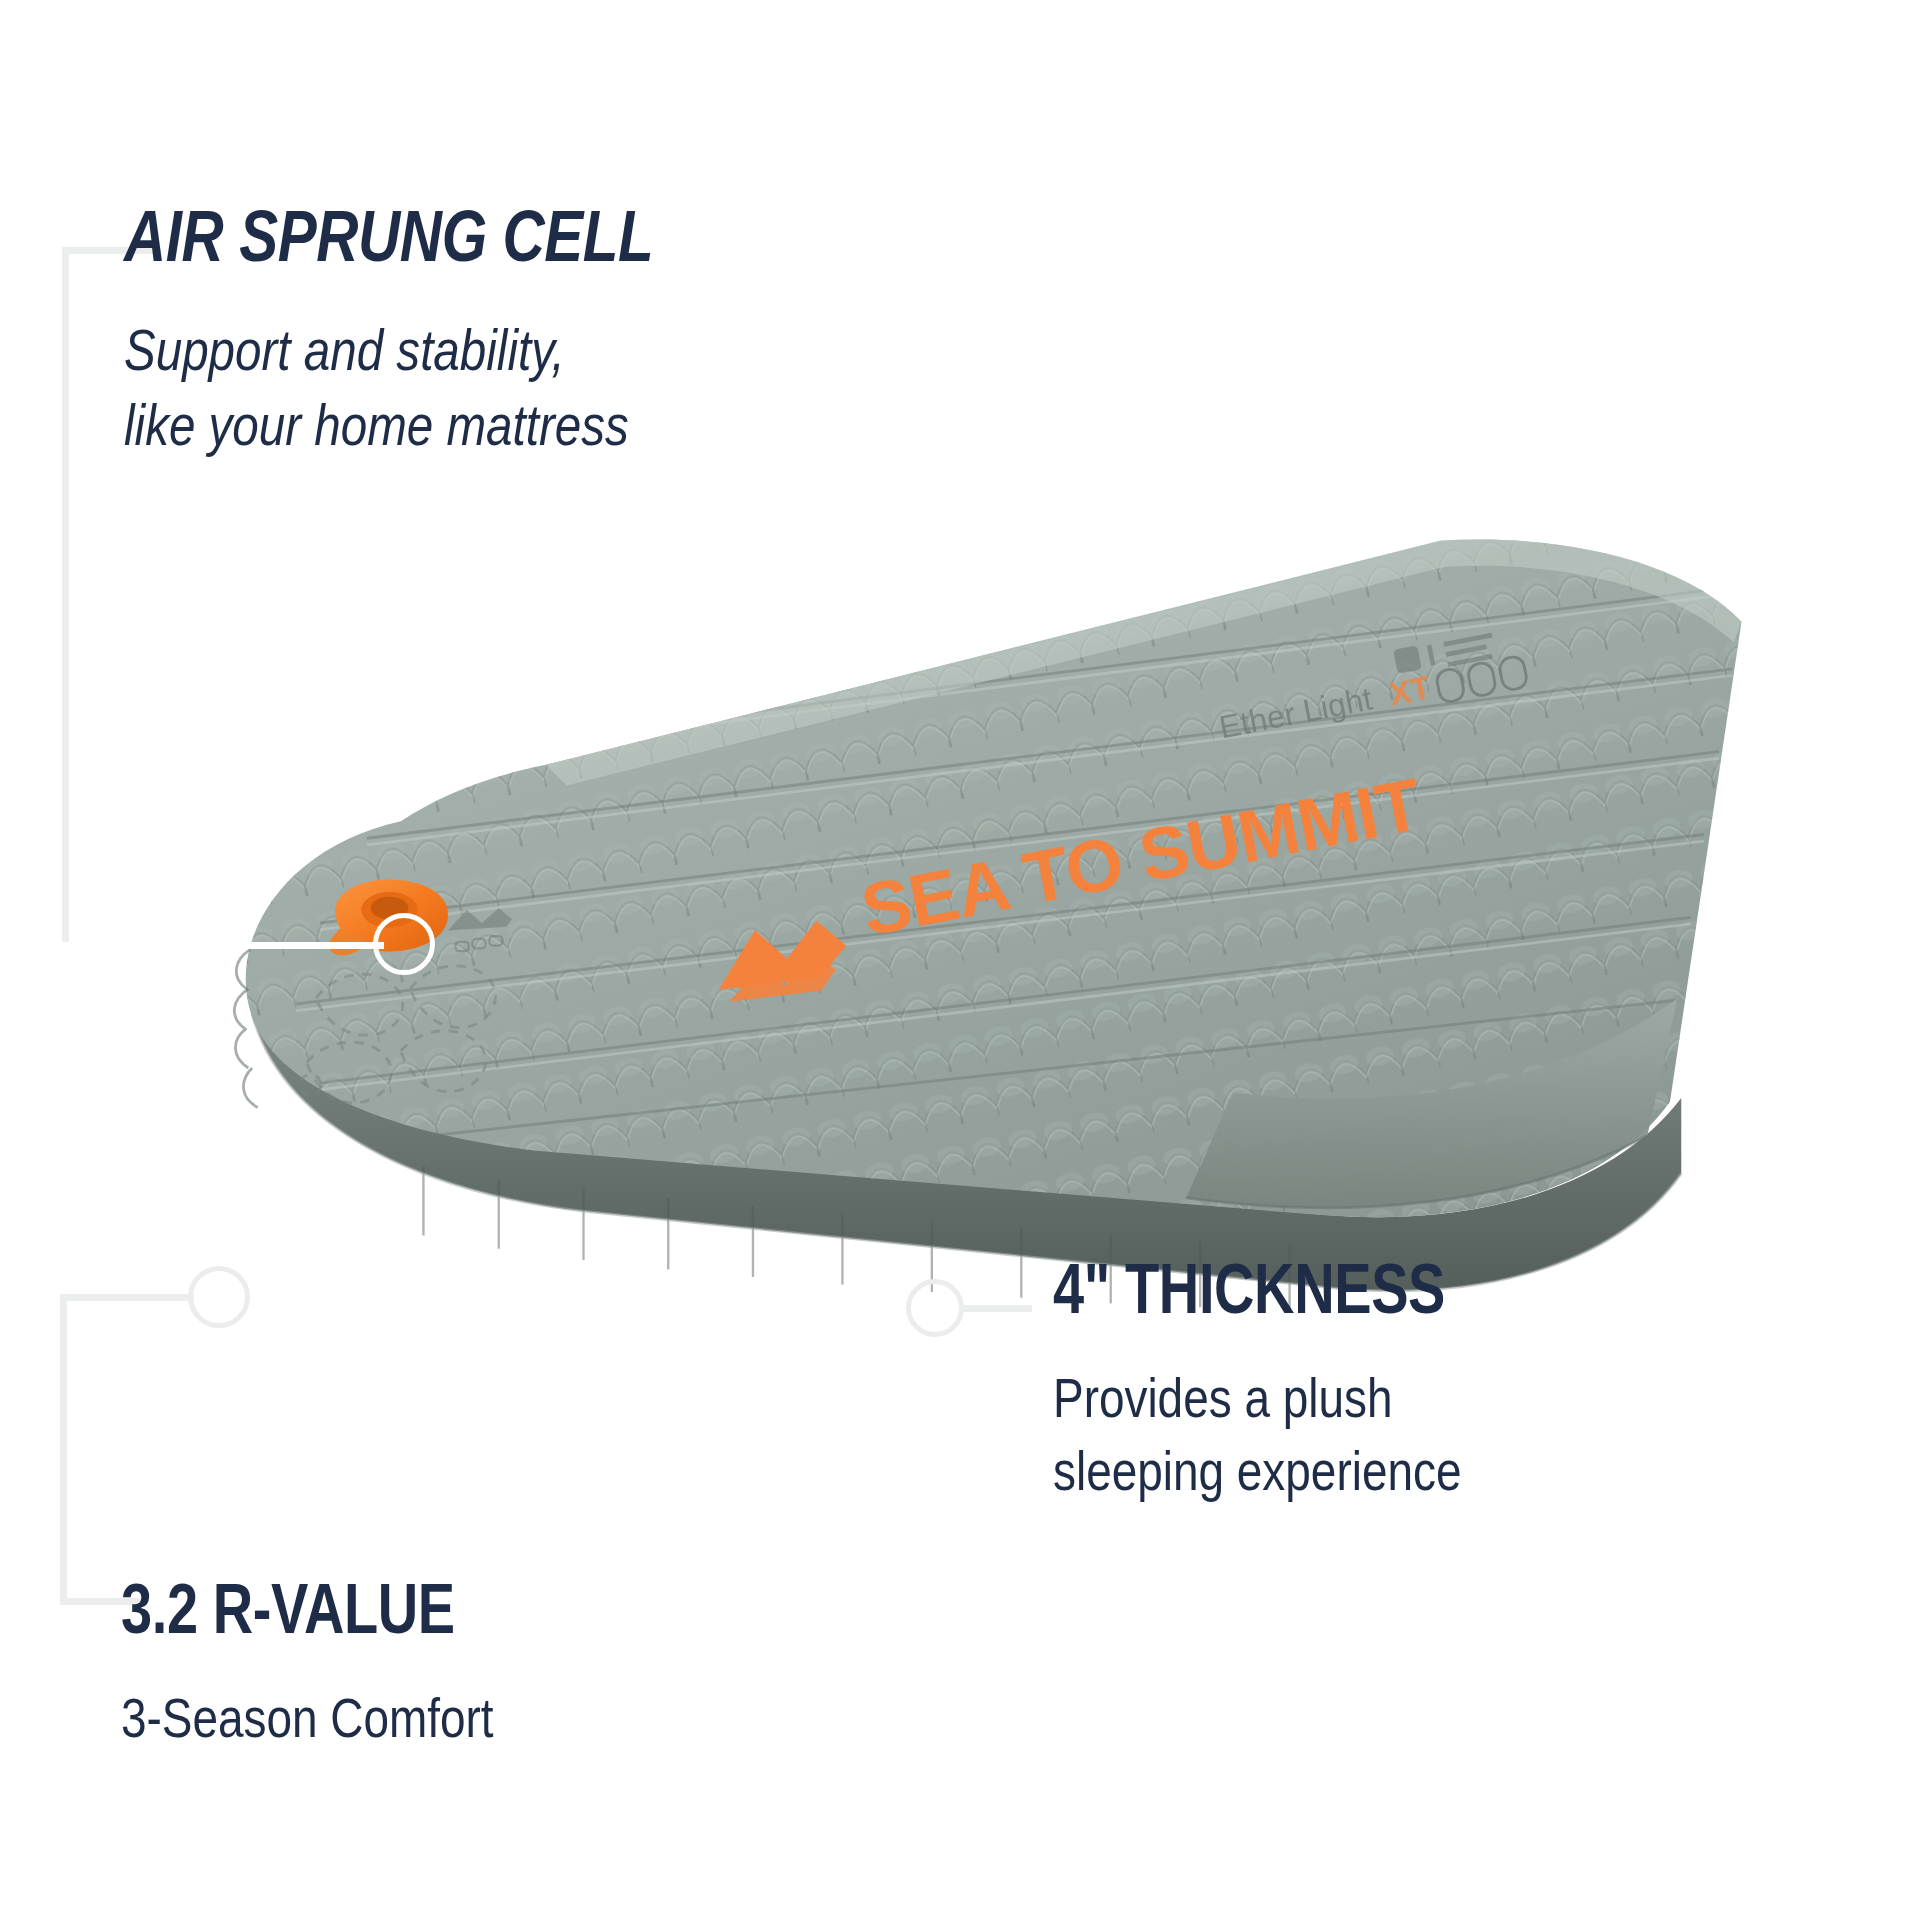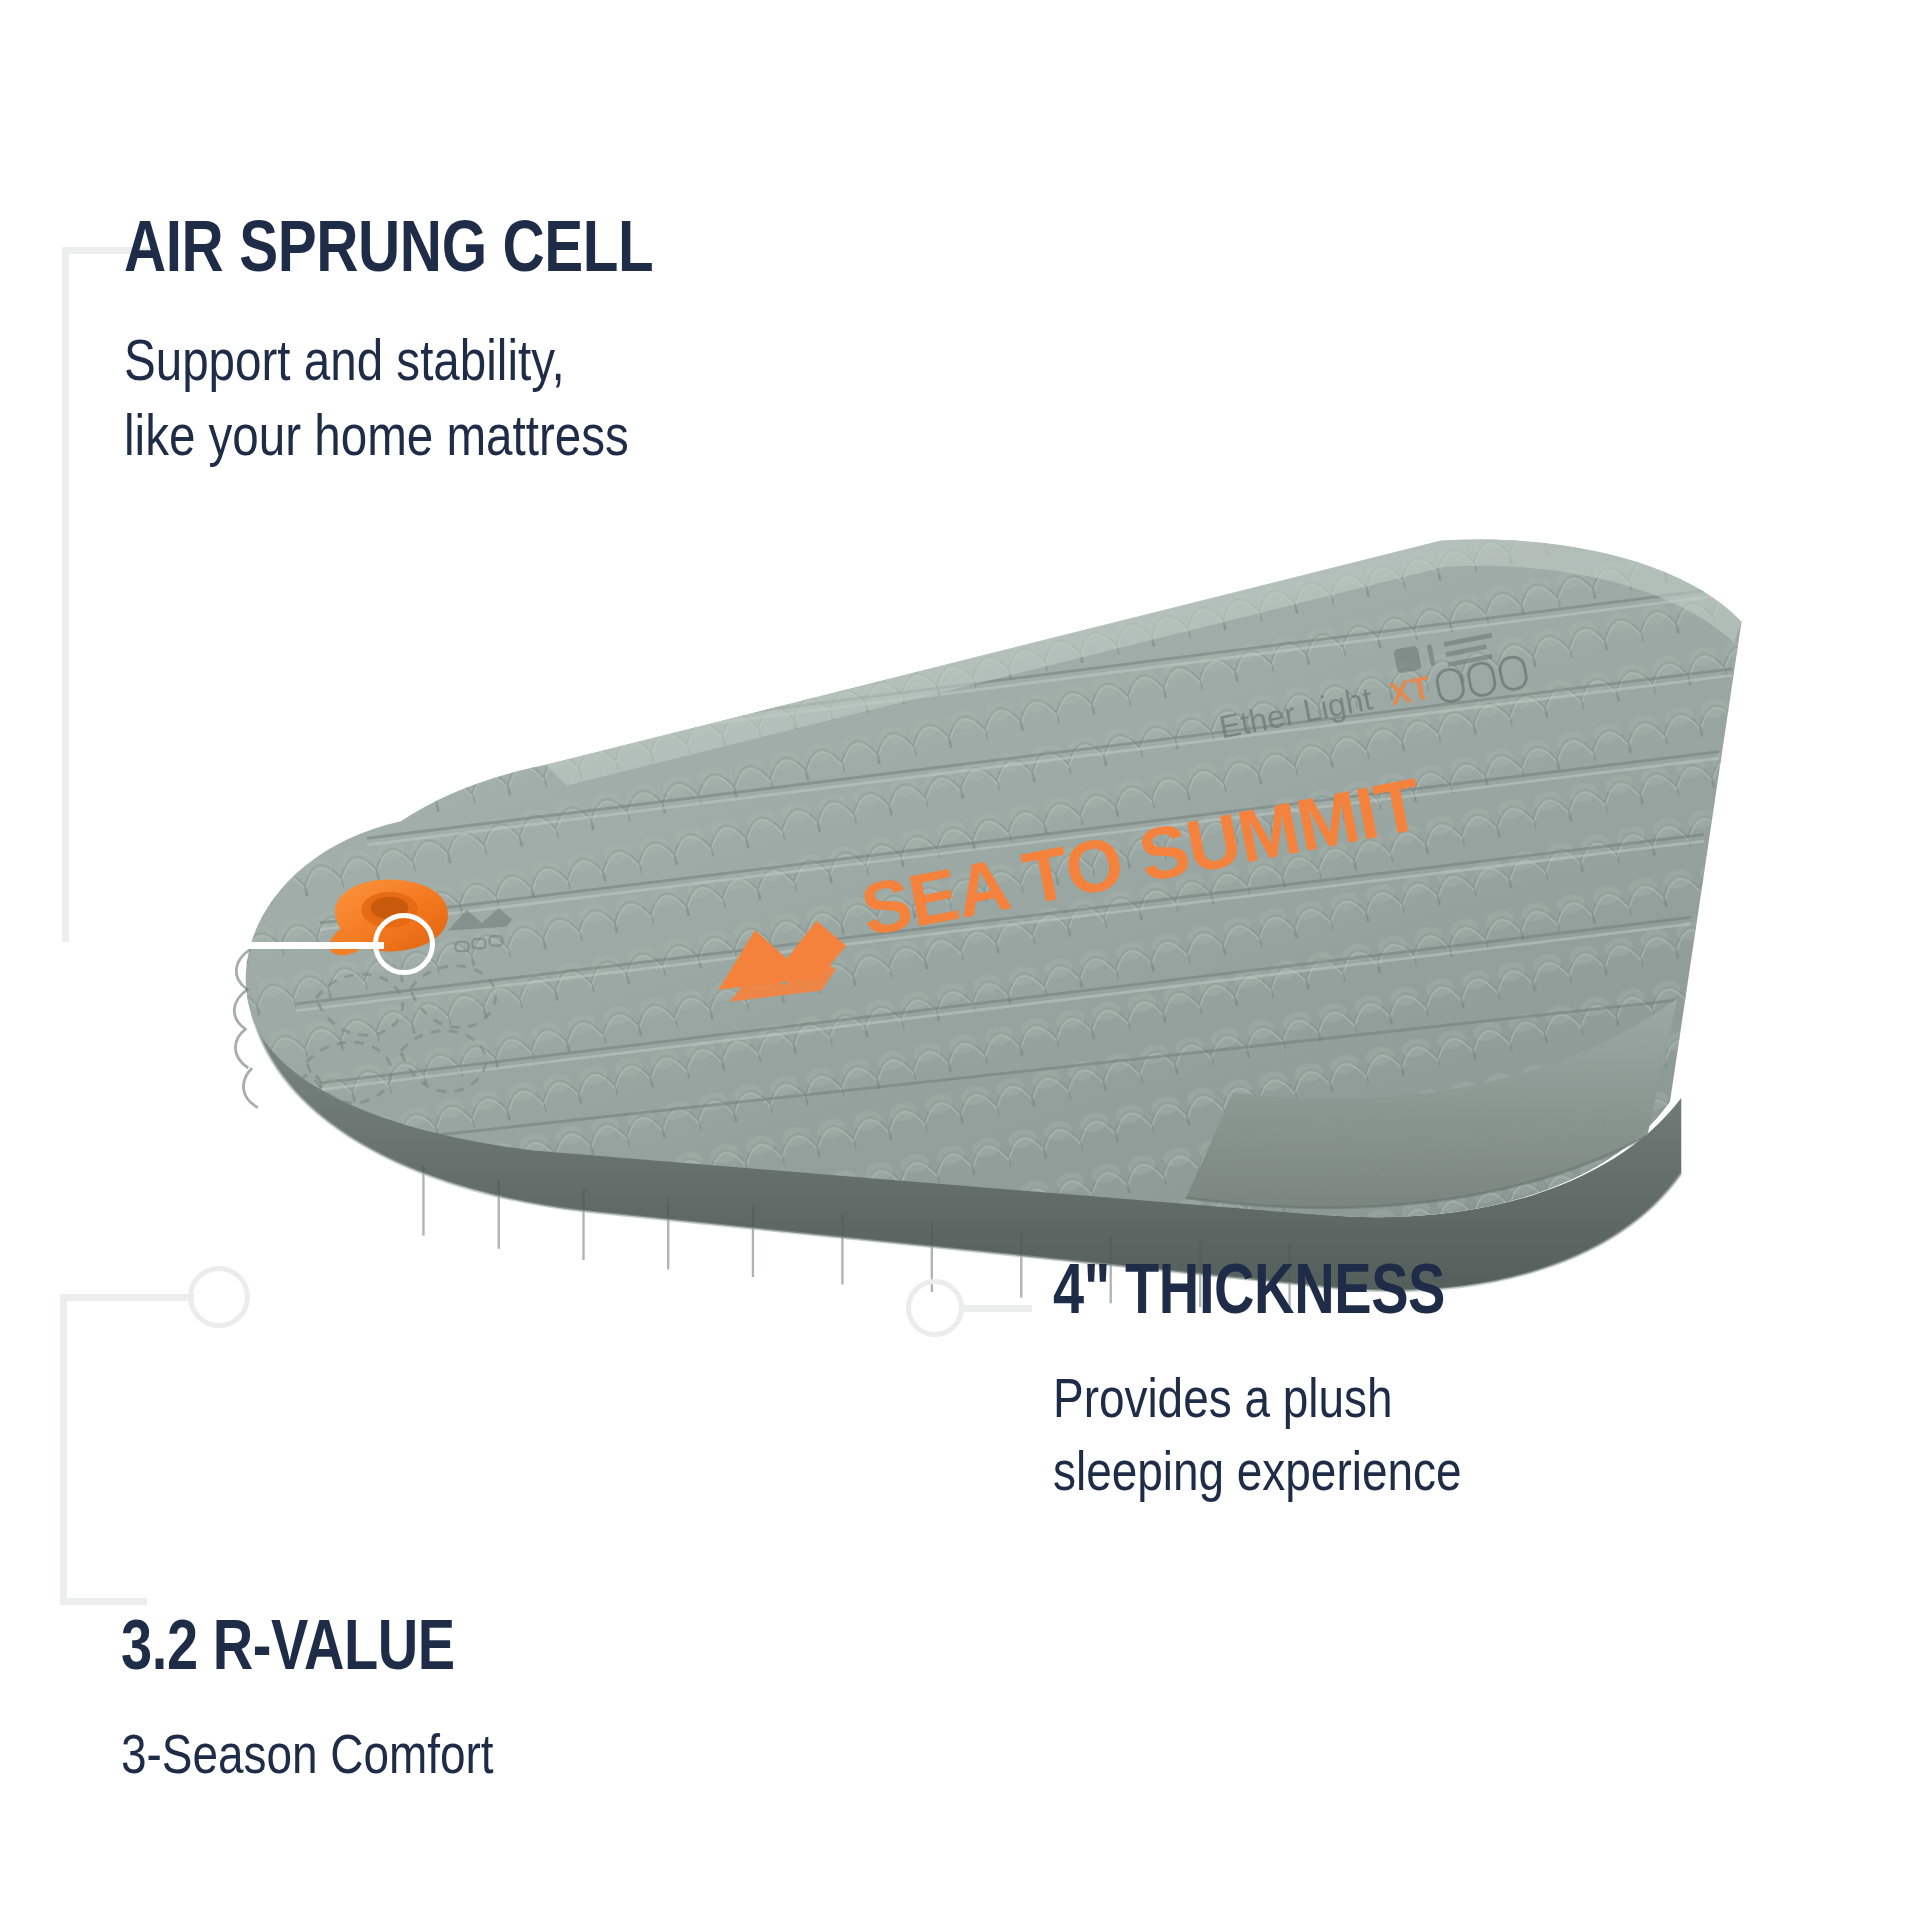--- a/index.html
+++ b/index.html
@@ -29,25 +29,25 @@
     margin:0;
     font-family:"Liberation Sans", sans-serif;
     font-weight:300;
     color:#1e2c47;
     transform:scaleX(.82);
     transform-origin:left center;
     line-height:1.30;
     white-space:pre-line;
   }
 
-  #callout-air{ left:124px; top:209px; }
+  #callout-air{ left:124px; top:199px;font-style:italic; }
   #callout-air h2{ font-size:73px; }
   #callout-air p{ font-size:58px; margin-top:40px; }
 
-  #callout-r{ left:121px; top:1610px; }
+  #callout-r{ left:121px; top:1574px; }
   #callout-r h2{ font-size:70px; }
   #callout-r p{ font-size:56px; margin-top:38px; }
 
   #callout-thick{ left:1053px; top:1254px; }
   #callout-thick h2{ font-size:70px; }
   #callout-thick p{ font-size:56px; margin-top:38px; }
 
   
   .leader{position:absolute;pointer-events:none;}
   .lline{position:absolute;background:#eceded;}

